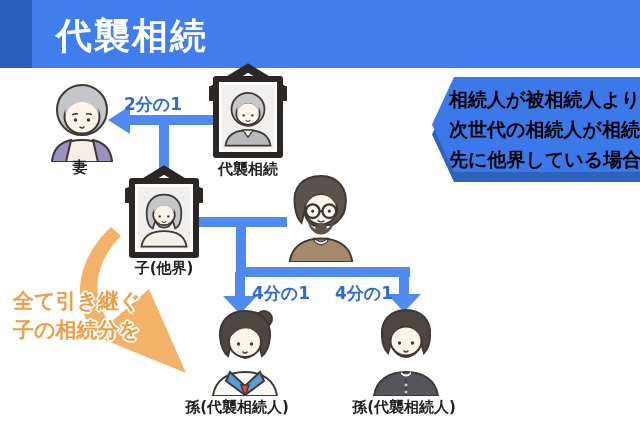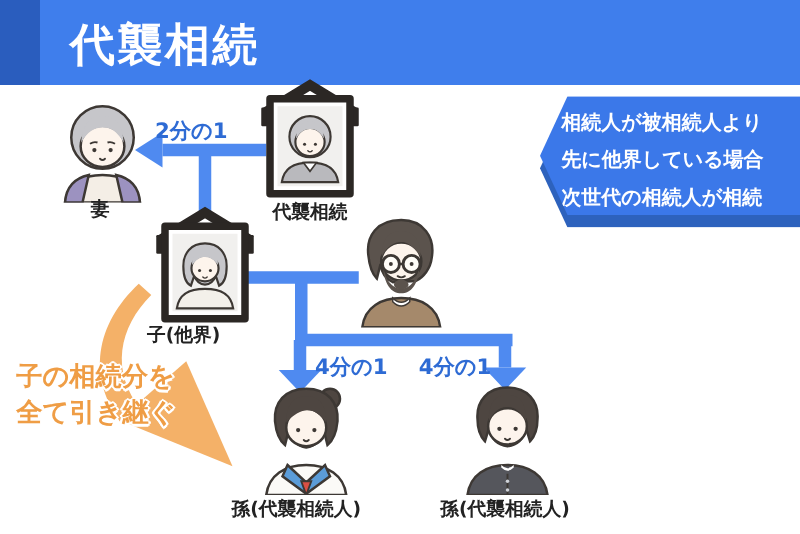--- a/index.html
+++ b/index.html
@@ -26,21 +26,21 @@
   
   .photo-frame{position:absolute;box-sizing:border-box;border:6px solid #2b2724;background:#ffffff;padding:3px;border-radius:3px;}
   .photo-inner{width:100%;height:100%;background:#f1f0ee;overflow:hidden;display:flex;align-items:flex-end;justify-content:center;}
 
   
   .callout-shadow{position:absolute;left:432px;top:87px;width:208px;height:95px;background:#2d62bd;
     clip-path:polygon(22px 0,100% 0,100% 100%,22px 100%,0 50%);}
   .callout{position:absolute;left:432px;top:77px;width:208px;height:95px;background:#3b78e9;
     clip-path:polygon(22px 0,100% 0,100% 100%,22px 100%,0 50%);}
   .callout-text{padding:7px 4px 0 17px;}
-  .callout-line{color:#ffffff;font-size:16px;font-weight:bold;line-height:30px;white-space:nowrap;font-family:Liberation Mono, monospace;}
+  .callout-line{color:#000000;font-size:19px;font-weight:bold;line-height:30px;white-space:nowrap;}
 
   
   .note-text{position:absolute;left:13px;top:287px;}
   .note-line{font-size:21px;font-weight:bold;color:#ef9d45;line-height:29px;white-space:nowrap;
     text-shadow:-2px 0 0 #fff,2px 0 0 #fff,0 -2px 0 #fff,0 2px 0 #fff,-1px -1px 0 #fff,1px 1px 0 #fff,-1px 1px 0 #fff,1px -1px 0 #fff;}
 </style>
 </head>
 <body>
 
 <div class="stage">
@@ -128,21 +128,21 @@
         <path d="M4 64 C6 50 16 46 30 46 C44 46 54 50 56 64 Z" fill="#f3f0ea" stroke="#3d3834" stroke-width="2"></path>
         <path d="M30 4 C17 4 10 13 10 25 C10 35 13 41 17 43 L20 34 C22 39 26 42 30 42 C34 42 38 39 40 34 L43 43 C47 41 50 35 50 25 C50 13 43 4 30 4 Z" fill="#c6c6ca" stroke="#3d3834" stroke-width="2"></path>
         <ellipse cx="30" cy="27" rx="12.5" ry="12" fill="#fdf4ec" stroke="#3d3834" stroke-width="2"></ellipse>
         <path d="M18 24 C18 12 24 9 30 9 C38 9 42 14 42 24 C36 15 26 13 18 24 Z" fill="#c6c6ca"></path>
         <circle cx="25" cy="29" r="1.4" fill="#3d3834"></circle>
         <circle cx="35" cy="29" r="1.4" fill="#3d3834"></circle>
         <path d="M28 35 q2 2 4 0" stroke="#3d3834" stroke-width="1.3" fill="none" stroke-linecap="round"></path>
       </svg>
     </div>
   </div>
-  <div class="name-label" style="left:107px;top:259px;width:80px;">子(他界)</div>
+  <div class="name-label" style="left:124px;top:259px;width:80px;">子(他界)</div>
 
   <svg class="abs" style="left:282px;top:172px;" width="78" height="90" viewBox="0 0 80 92">
     <path d="M8 92 C10 75 24 68 40 68 C56 68 70 75 72 92 Z" fill="#a5896b" stroke="#3d3834" stroke-width="2"></path>
     <path d="M33 68 Q40 75 47 68 L47 71 Q40 78 33 71 Z" fill="#ffffff" stroke="#3d3834" stroke-width="1.2"></path>
     <path d="M40 4 C20 4 11 17 13 33 C14 43 17 49 20 52 L23 40 C24 48 28 53 33 55 L52 54 C58 51 64 44 65 35 C68 18 58 4 40 4 Z" fill="#5b534d" stroke="#3d3834" stroke-width="2"></path>
     <ellipse cx="40" cy="38" rx="16.5" ry="15.5" fill="#fdf4ec" stroke="#3d3834" stroke-width="2"></ellipse>
     <path d="M24 34 C24 18 31 13 40 13 C50 13 56 20 56 34 C49 24 44 22 40 22 C34 22 28 26 24 34 Z" fill="#5b534d"></path>
     <path d="M25 42 C28 56 34 60 40 60 C46 60 52 56 55 42 C54 57 48 64 40 64 C32 64 26 57 25 42 Z" fill="#5b534d"></path>
     <ellipse cx="40" cy="57" rx="6" ry="4" fill="#5b534d"></ellipse>
     <circle cx="31.5" cy="40" r="7" fill="#fffdf8" stroke="#3d3834" stroke-width="2.4"></circle>
@@ -180,26 +180,26 @@
     <circle cx="44.5" cy="37" r="1.7" fill="#3d3834"></circle>
     <path d="M36 45 q2 2 4 0" stroke="#3d3834" stroke-width="1.5" fill="none" stroke-linecap="round"></path>
   </svg>
   <div class="name-label" style="left:342px;top:398px;width:124px;">孫(代襲相続人)</div>
 
   <div class="share-label" style="left:124px;top:93px;width:58px;">2分の1</div>
   <div class="share-label" style="left:250px;top:282px;width:60px;">4分の1</div>
   <div class="share-label" style="left:333px;top:282px;width:60px;">4分の1</div>
 
   <div class="note-text">
+    <div class="note-line">全て引き継ぐ</div>
     <div class="note-line">子の相続分を</div>
-    <div class="note-line">全て引き継ぐ</div>
   </div>
 
   <div class="callout-shadow"></div>
   <div class="callout">
     <div class="callout-text">
       <div class="callout-line">相続人が被相続人より</div>
+      <div class="callout-line">次世代の相続人が相続</div>
       <div class="callout-line">先に他界している場合</div>
-      <div class="callout-line">次世代の相続人が相続</div>
     </div>
   </div>
 
 </div>
 
 </body></html>

